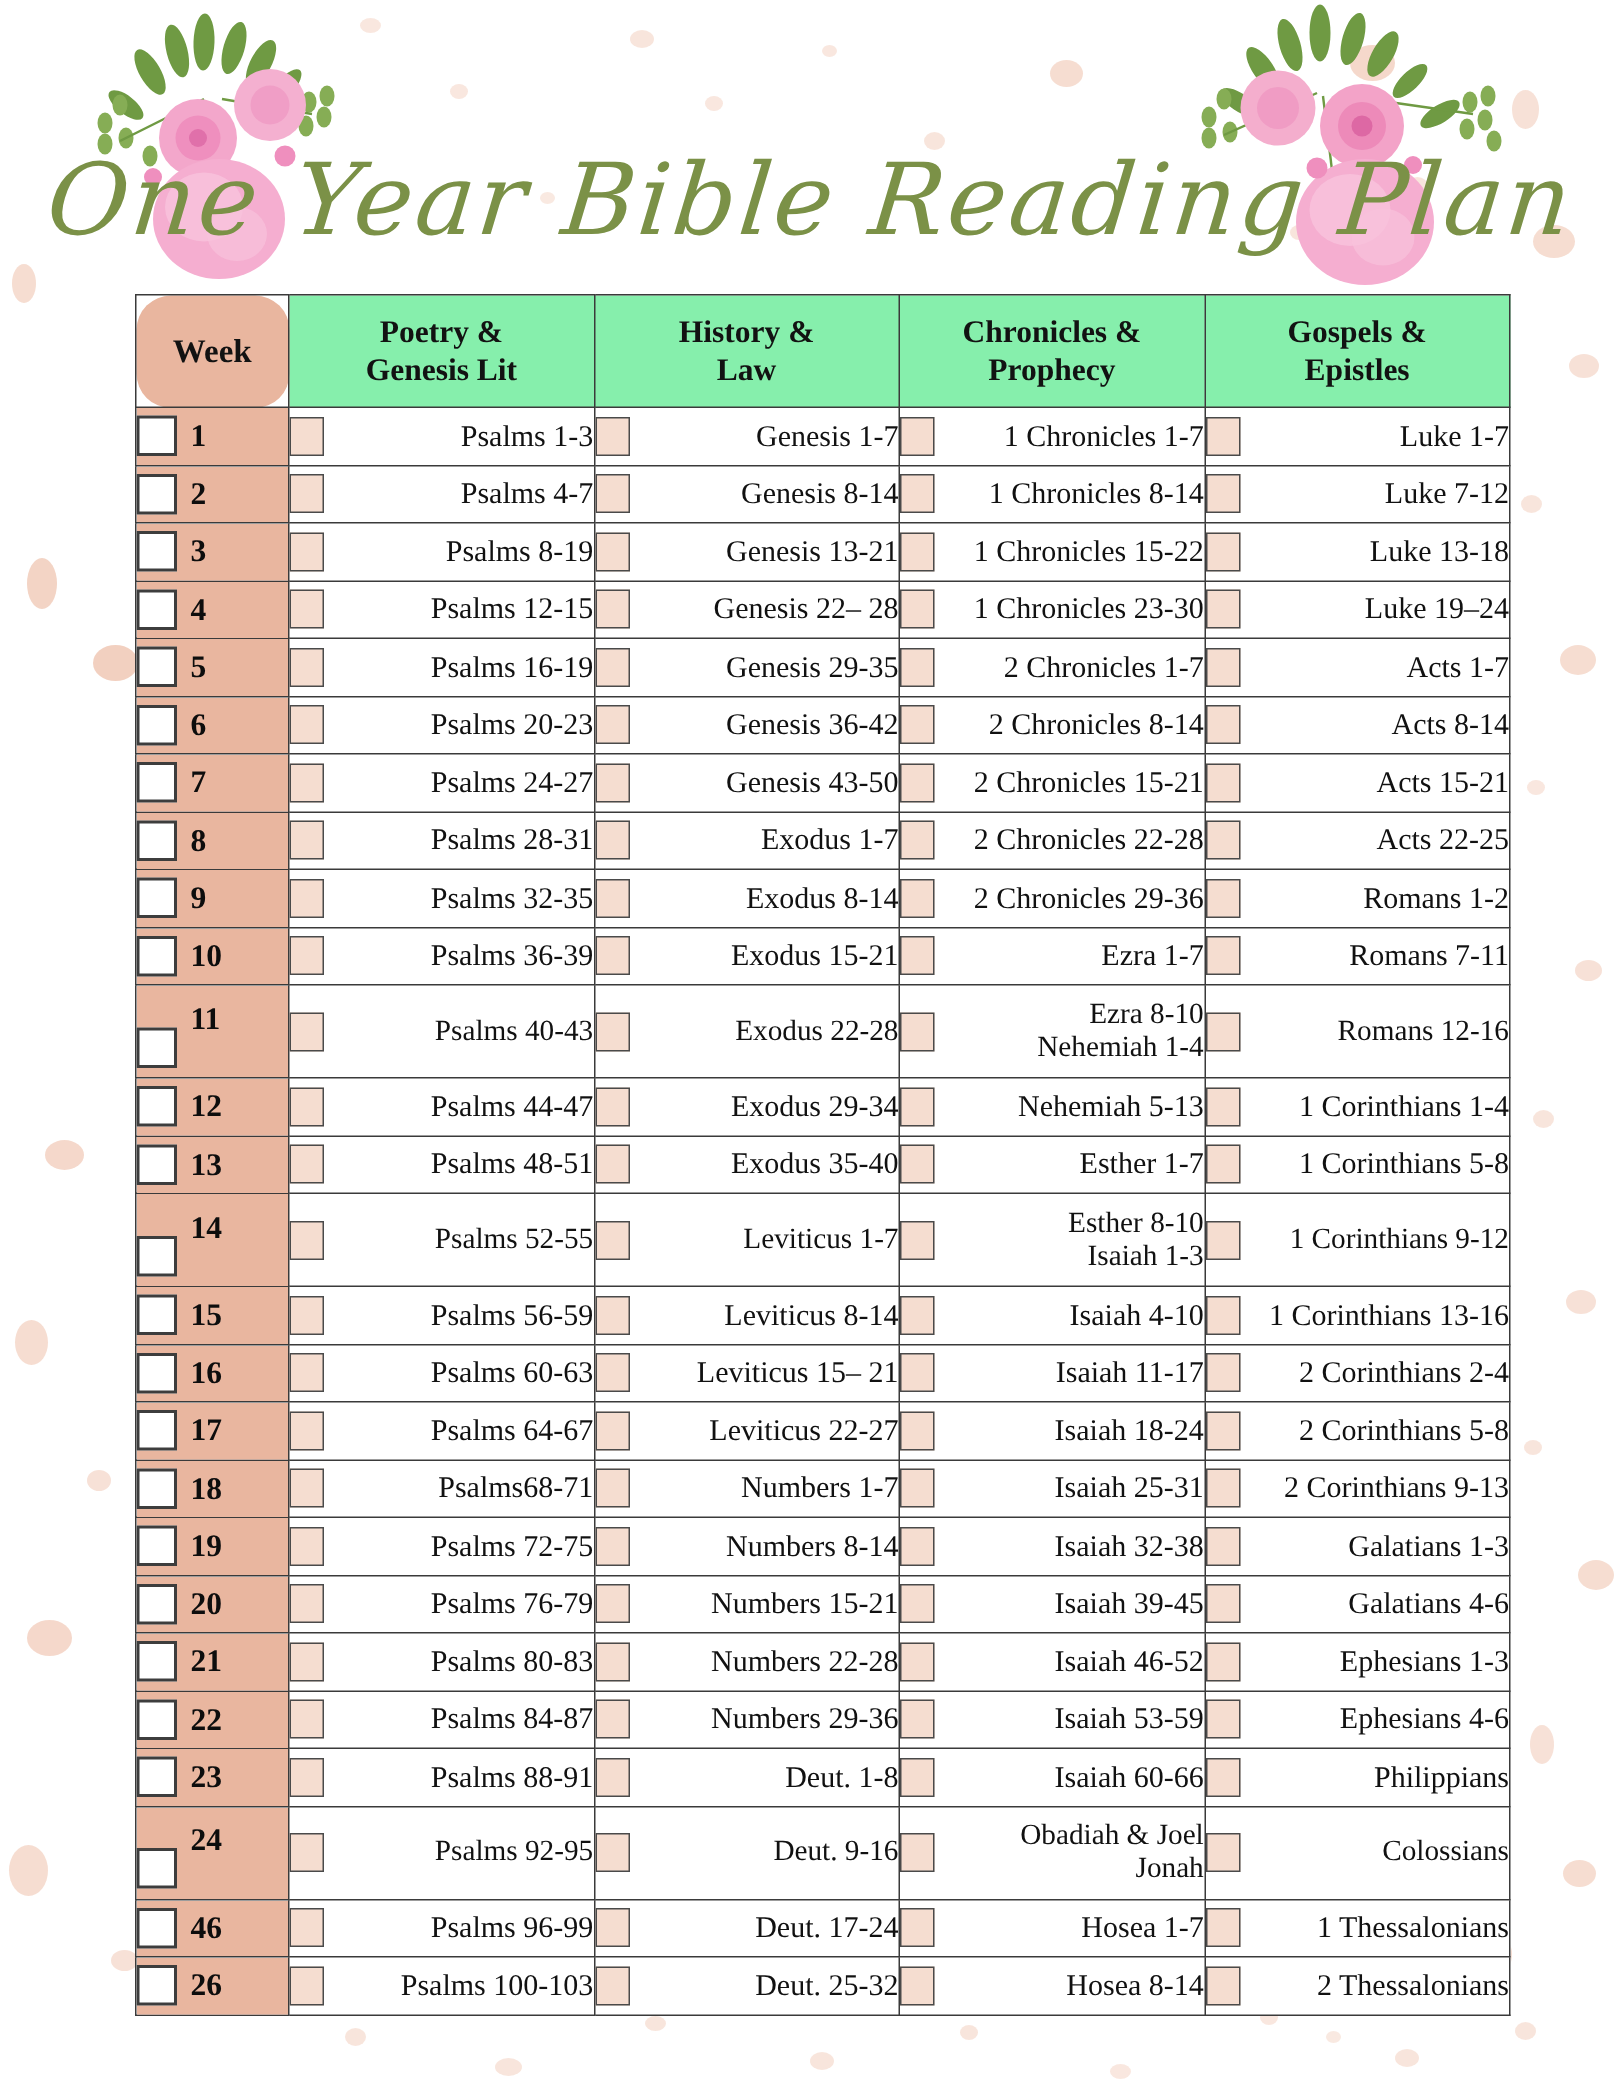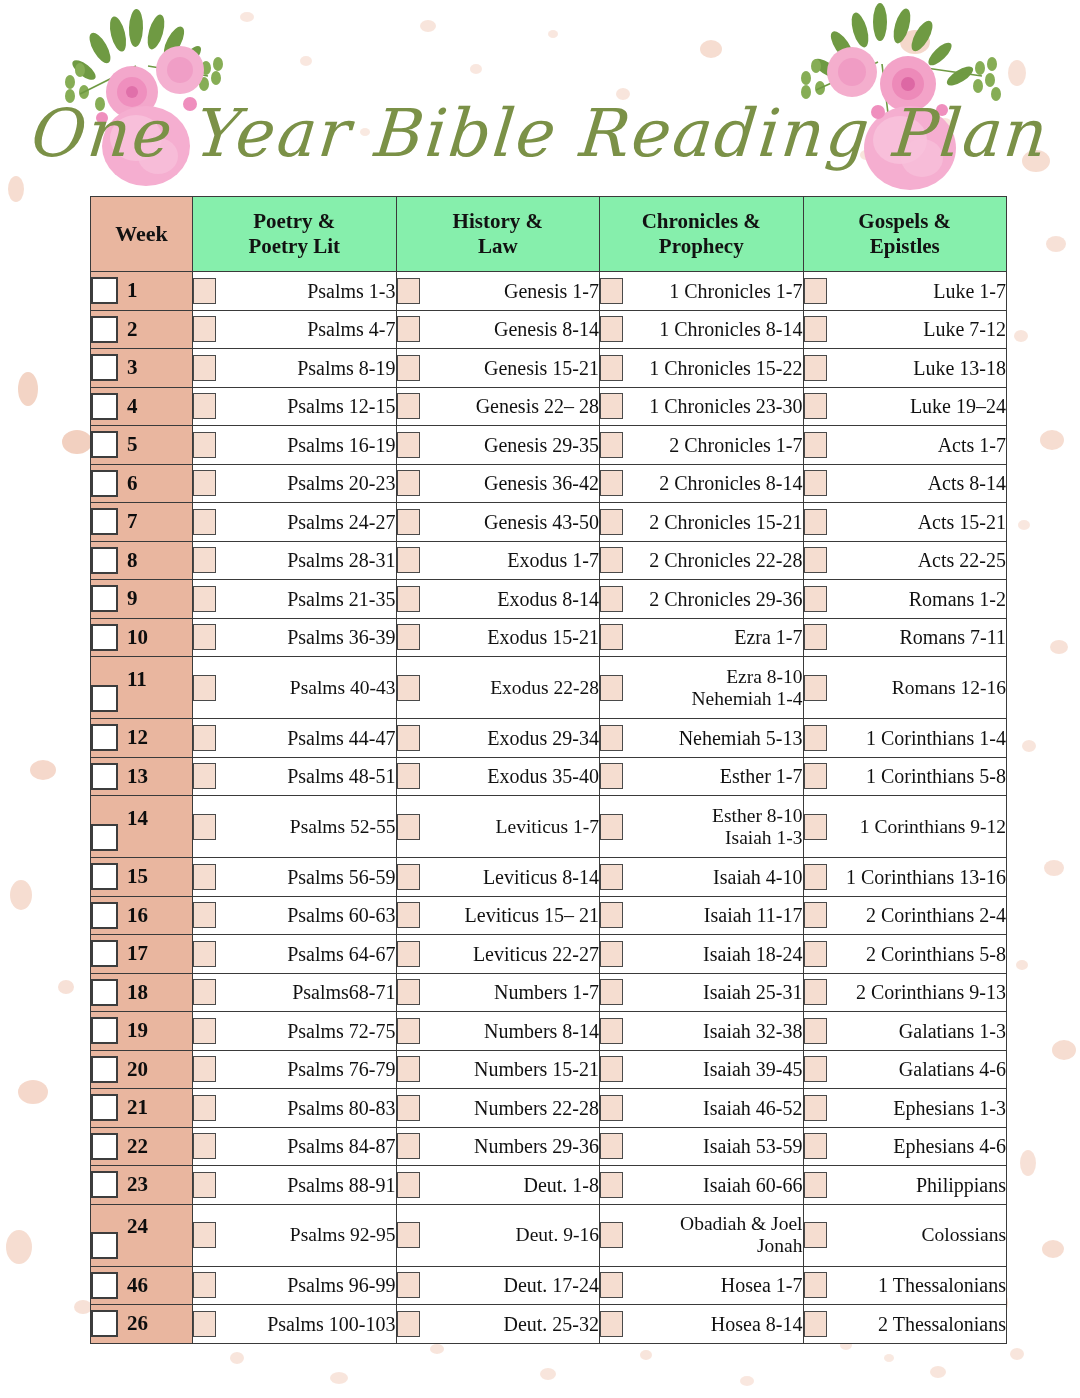--- a/index.html
+++ b/index.html
@@ -48,21 +48,21 @@
 
   thead th{
     background:#86efac;
     height:74px;
     font-weight:bold;
     font-size:21px;
     color:#121212;
     line-height:1.18;
     text-align:center;
   }
-  thead th.week-head{background:#e9b69f;font-size:22px;}
+  thead th.week-head{background:#e9b69f;font-size:22px;border-radius:23px;}
   .hd-l1,.hd-l2{display:block;}
 
   tbody tr{height:38.5px;}
   tbody tr.tall{height:62px;}
 
   td.week-cell{
     background:#e9b69f;
     position:relative;
     padding:0 6px;
   }
@@ -258,21 +258,21 @@
       <col class="c-data">
       <col class="c-data">
   </colgroup>
   <thead>
     <tr>
       <th class="week-head">
         <span class="hd-l1">Week</span>
       </th>
       <th>
         <span class="hd-l1">Poetry &amp;</span>
-        <span class="hd-l2">Poetry Lit</span>
+        <span class="hd-l2">Genesis Lit</span>
       </th>
       <th>
         <span class="hd-l1">History &amp;</span>
         <span class="hd-l2">Law</span>
       </th>
       <th>
         <span class="hd-l1">Chronicles &amp;</span>
         <span class="hd-l2">Prophecy</span>
       </th>
       <th>
@@ -355,21 +355,21 @@
         </td>
         <td class="data-cell">
           <div class="cell-inner">
             <span class="cb"></span>
             <span class="ctext">Psalms 8-19</span>
           </div>
         </td>
         <td class="data-cell">
           <div class="cell-inner">
             <span class="cb"></span>
-            <span class="ctext">Genesis 15-21</span>
+            <span class="ctext">Genesis 13-21</span>
           </div>
         </td>
         <td class="data-cell">
           <div class="cell-inner">
             <span class="cb"></span>
             <span class="ctext">1 Chronicles 15-22</span>
           </div>
         </td>
         <td class="data-cell">
           <div class="cell-inner">
@@ -541,21 +541,21 @@
       <tr>
         <td class="week-cell">
           <div class="week-inner">
             <span class="wk-box"></span>
             <span class="wk-num">9</span>
           </div>
         </td>
         <td class="data-cell">
           <div class="cell-inner">
             <span class="cb"></span>
-            <span class="ctext">Psalms 21-35</span>
+            <span class="ctext">Psalms 32-35</span>
           </div>
         </td>
         <td class="data-cell">
           <div class="cell-inner">
             <span class="cb"></span>
             <span class="ctext">Exodus  8-14</span>
           </div>
         </td>
         <td class="data-cell">
           <div class="cell-inner">

